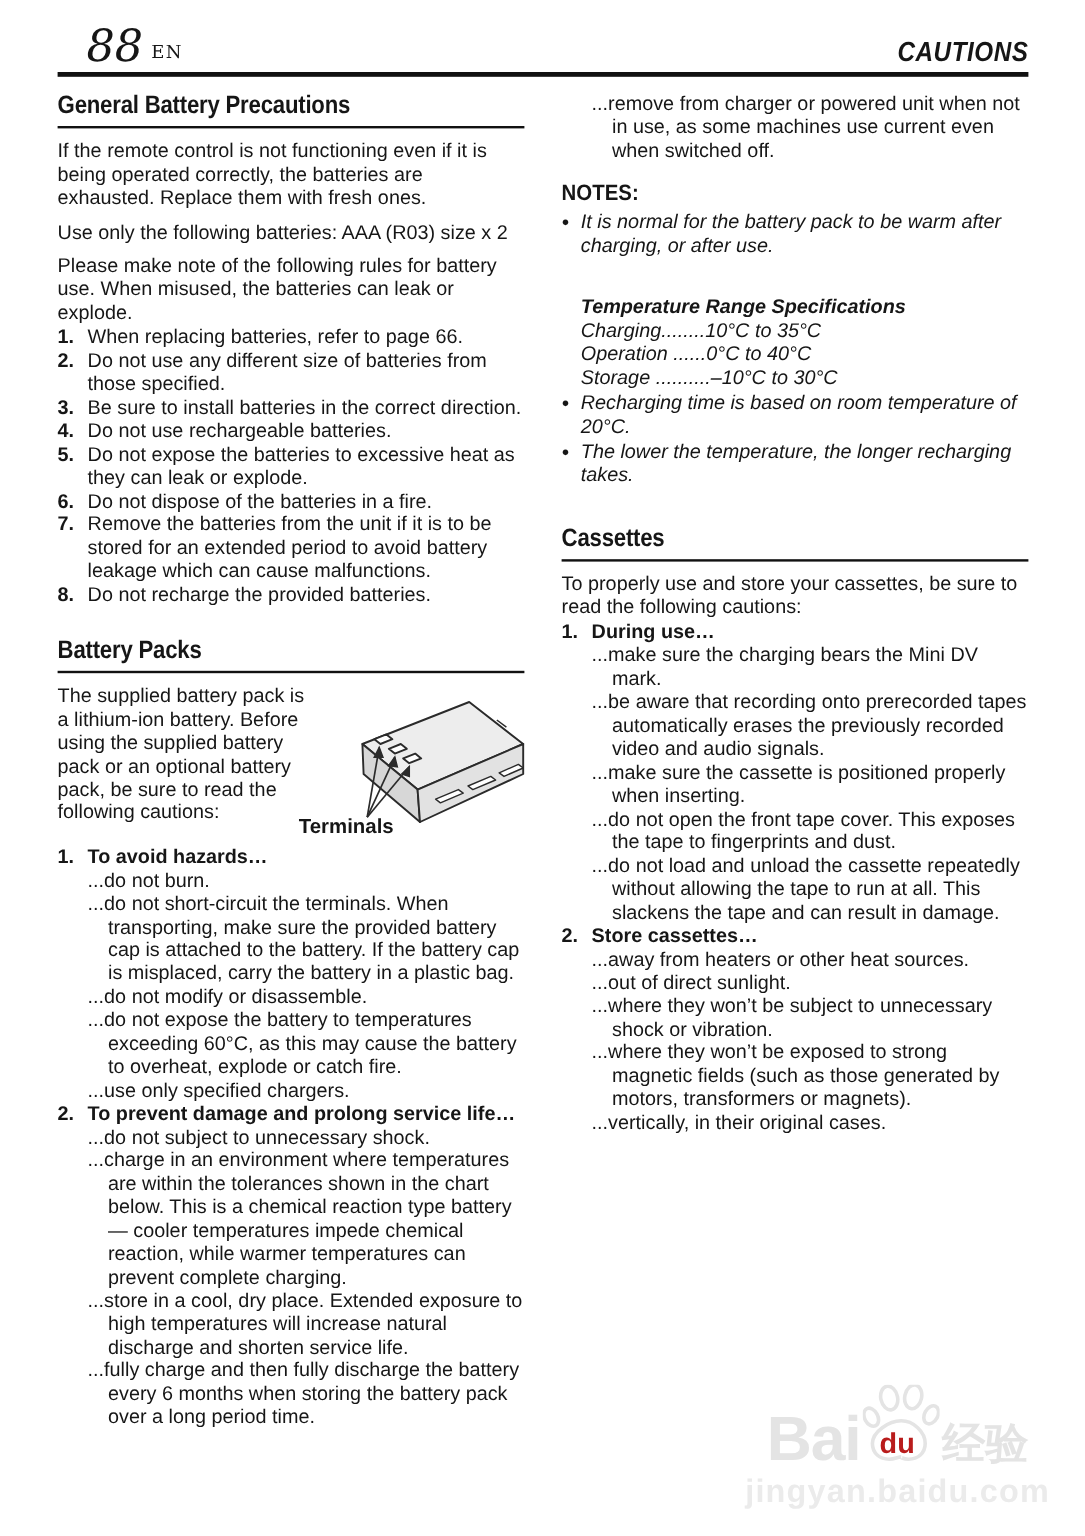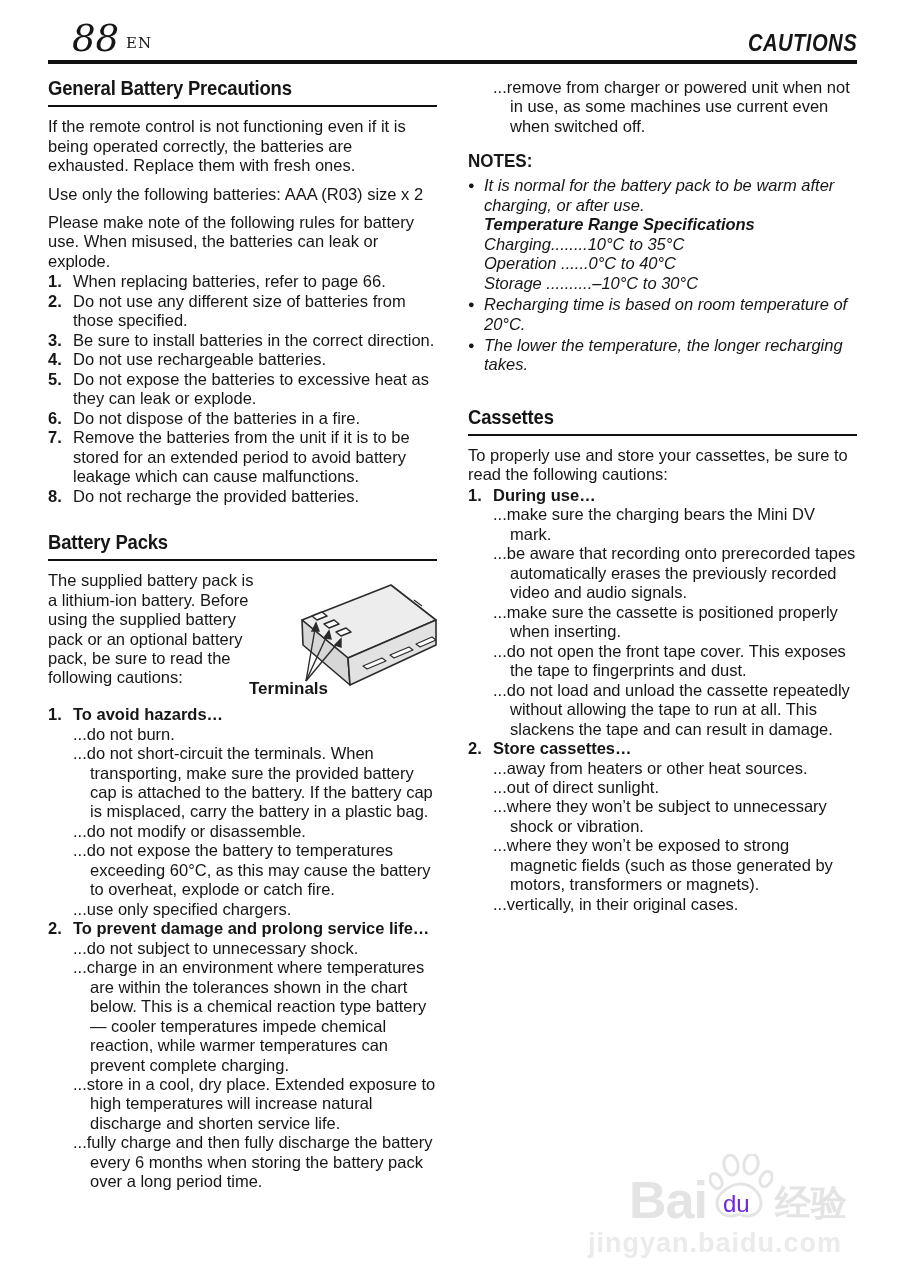--- a/index.html
+++ b/index.html
@@ -62,29 +62,29 @@
   }
   
   .notes-head { font-weight:bold; font-size:18.5px; margin:14px 0 4px 0;
     transform:scaleX(.92); transform-origin:left center; }
   .note { display:flex; font-style:italic; margin-bottom:2px; }
   .note .blt { width:16px; flex:0 0 16px; font-size:11px; line-height:19px; font-style:normal; }
   .note .nbody { flex:1; }
   .spec-title { font-weight:bold; }
   
   .wm {
-    position:absolute; right:16px; bottom:20px; width:300px;
-    color:#e4e4e4; text-align:left; user-select:none;
+    position:absolute; right:6px; bottom:20px; width:300px;
+    color:#e4e4e4; text-align:center; user-select:none;
   }
   .wm-row { display:flex; align-items:flex-end; justify-content:center; gap:2px; }
   .wm-bai { font-size:52px; font-weight:bold; letter-spacing:-1px; line-height:.9; }
   .wm-paw { position:relative; width:64px; height:70px; }
   .wm-du {
     position:absolute; left:14px; top:36px;
-    font-size:24px; font-weight:normal; color:#6d28d9;
+    font-size:24px; font-weight:bold; color:#b91c1c;
   }
   .wm-cn { font-size:36px; font-weight:bold; line-height:1;
     font-family:Liberation Mono, monospace; }
   .wm-url { font-size:27px; font-weight:bold; margin-top:4px; color:#ebebeb; letter-spacing:1px; }
 </style>
 </head>
 <body>
 
 <div class="hdr">
   <div>
@@ -209,21 +209,21 @@
     <div class="subs" style="margin-top:2px;">
       <div class="sub">...remove from charger or powered unit when not in use, as some machines use current even when switched off.</div>
     </div>
 
     <div class="notes-head">NOTES:</div>
 
     <div class="note">
       <span class="blt">●</span>
       <span class="nbody">
         <span>It is normal for the battery pack to be warm after charging, or after use.</span>
-        <span class="spec-title" style="display:block;">Temperature Range Specifications</span>
+        <span class="spec-title" style="display:block;margin-top:32px;">Temperature Range Specifications</span>
         <span style="display:block;">Charging........10°C to 35°C</span>
         <span style="display:block;">Operation ......0°C to 40°C</span>
         <span style="display:block;">Storage ..........–10°C to 30°C</span>
       </span>
     </div>
     <div class="note">
       <span class="blt">●</span>
       <span class="nbody">Recharging time is based on room temperature of 20°C.</span>
     </div>
     <div class="note">

